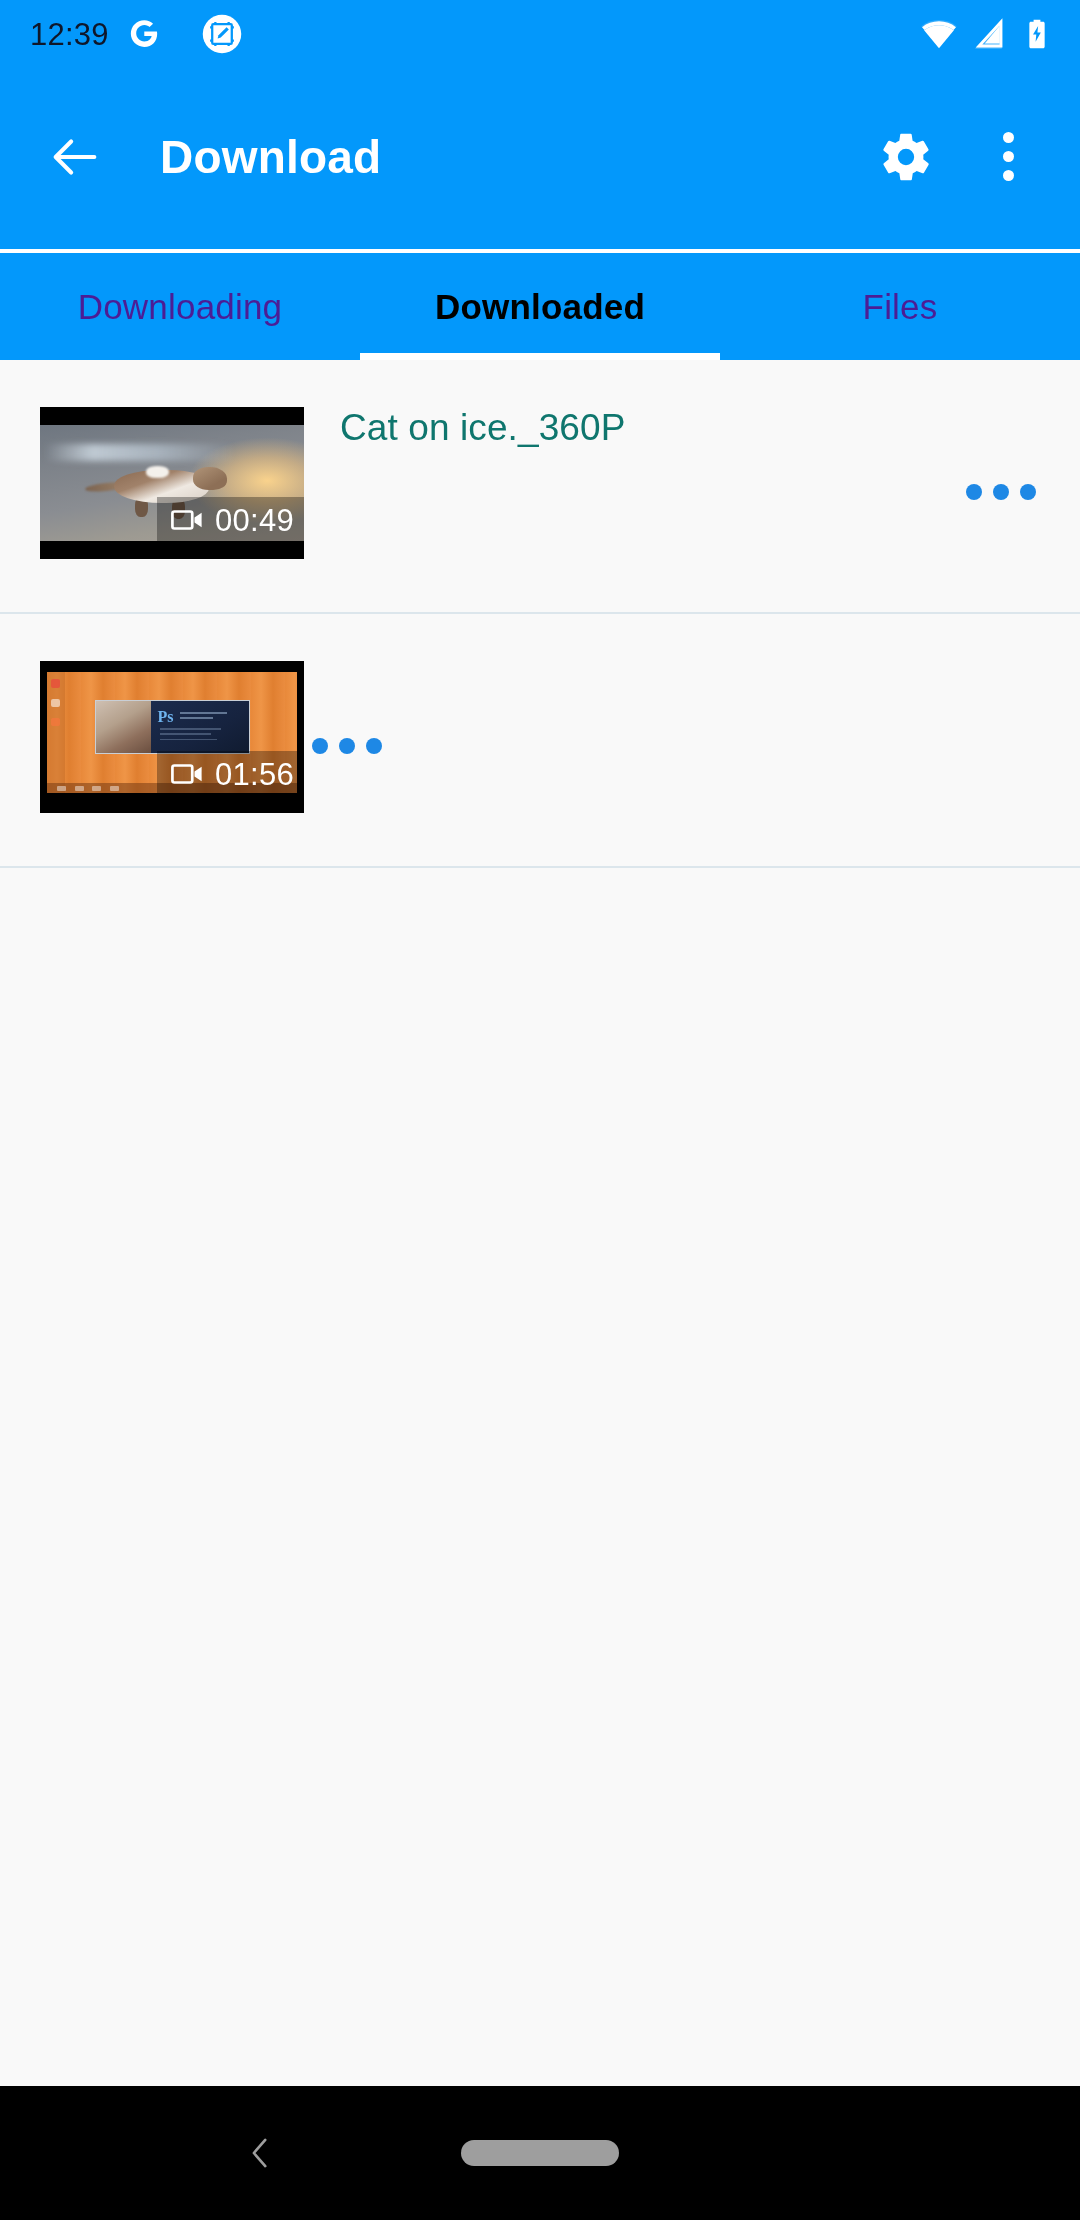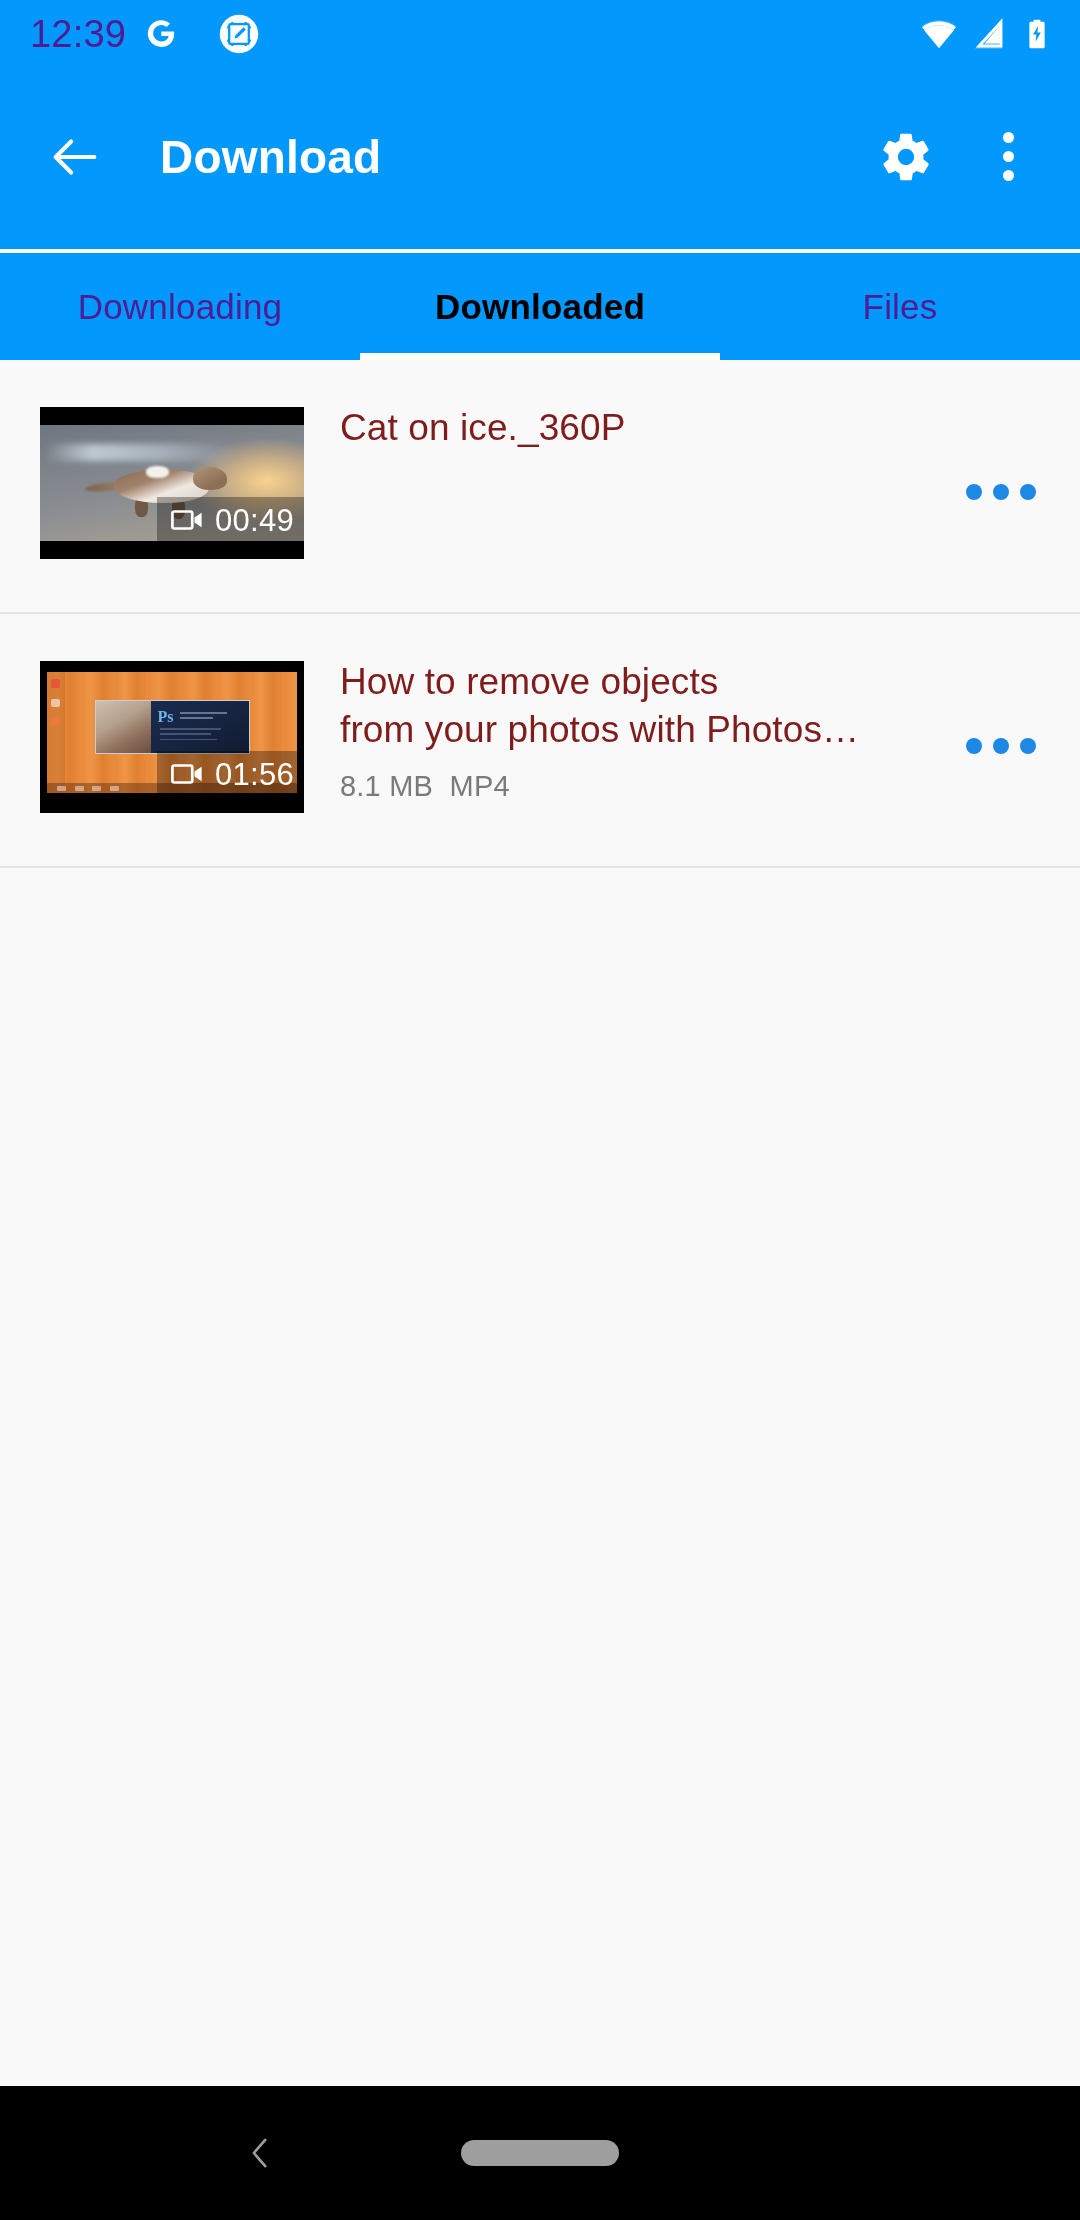--- a/index.html
+++ b/index.html
@@ -26,22 +26,22 @@
     align-items: center;
     box-sizing: border-box;
     padding: 0 26px 0 30px;
   }
   .status-left {
     display: flex;
     align-items: center;
     gap: 18px;
   }
   .status-clock {
-    color: #4c1d95;
-    font-size: 38px;
+    color: #0f172a;
+    font-size: 31px;
     letter-spacing: 0.2px;
     font-weight: 400;
     line-height: 1;
   }
   .g-icon {
     width: 34px; height: 34px;
     display: block;
   }
   .markup-icon {
     width: 42px; height: 42px;
@@ -327,21 +327,21 @@
 
   
   .item-text {
     flex: 1 1 auto;
     min-width: 0;
     padding-left: 36px;
     padding-top: 44px;
     padding-right: 10px;
   }
   .item-title {
-    color: #7f1d1d;
+    color: #0f766e;
     font-size: 37px;
     line-height: 48px;
     font-weight: 400;
     letter-spacing: 0.1px;
     white-space: pre-line;
   }
   .item-meta {
     color: #7A7A7A;
     font-size: 29px;
     font-weight: 400;
@@ -523,27 +523,20 @@
         </div>
       </div>
       <div class="duration">
         <svg class="cam" width="34" height="24" viewBox="0 0 24 16">
           <rect x="1" y="2" width="14" height="12" rx="1.4" fill="none" stroke="#ffffff" stroke-width="1.9"></rect>
           <path fill="#ffffff" d="M16.6 6.2l5-3.4v10.4l-5-3.4z"></path>
         </svg>
         <span>01:56</span>
       </div>
     </div>
-    <div class="item-text">
-      <div class="item-title">How to remove objects
-from your photos with Photos…</div>
-      <div class="item-meta">
-        <span>8.1 MB</span>&nbsp;&nbsp;<span>MP4</span>
-      </div>
-    </div>
     <div class="item-more">
       <i></i>
       <i></i>
       <i></i>
     </div>
     <div class="item-divider"></div>
   </div>
 
 </div>
 

